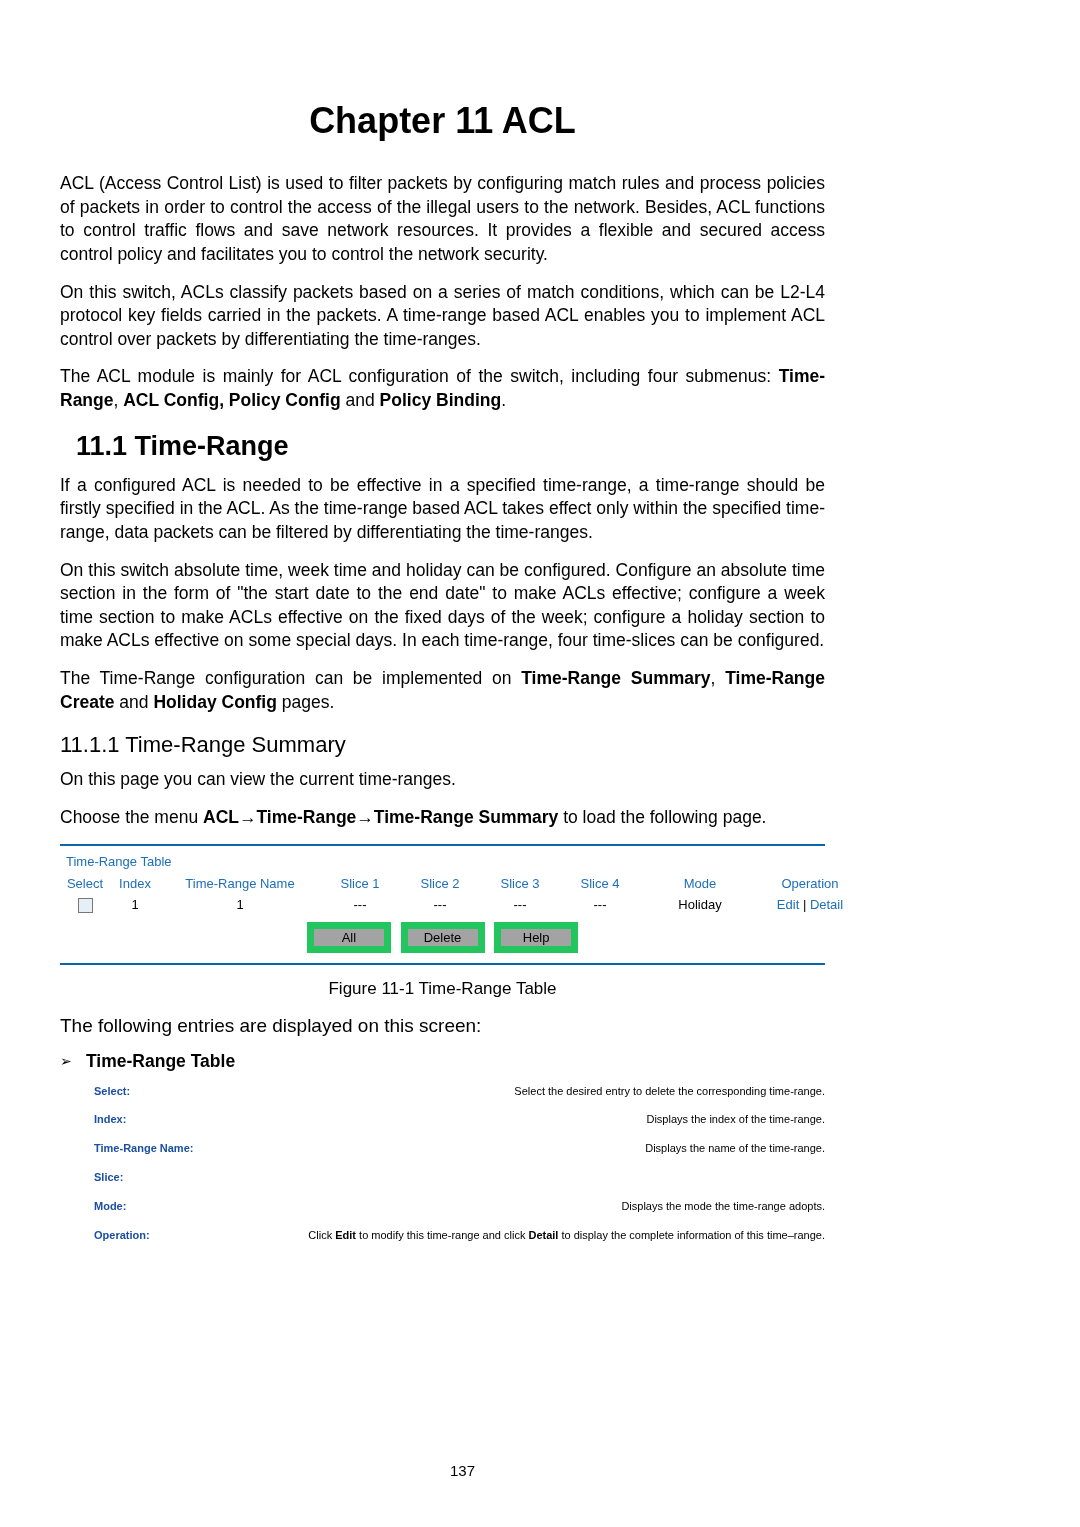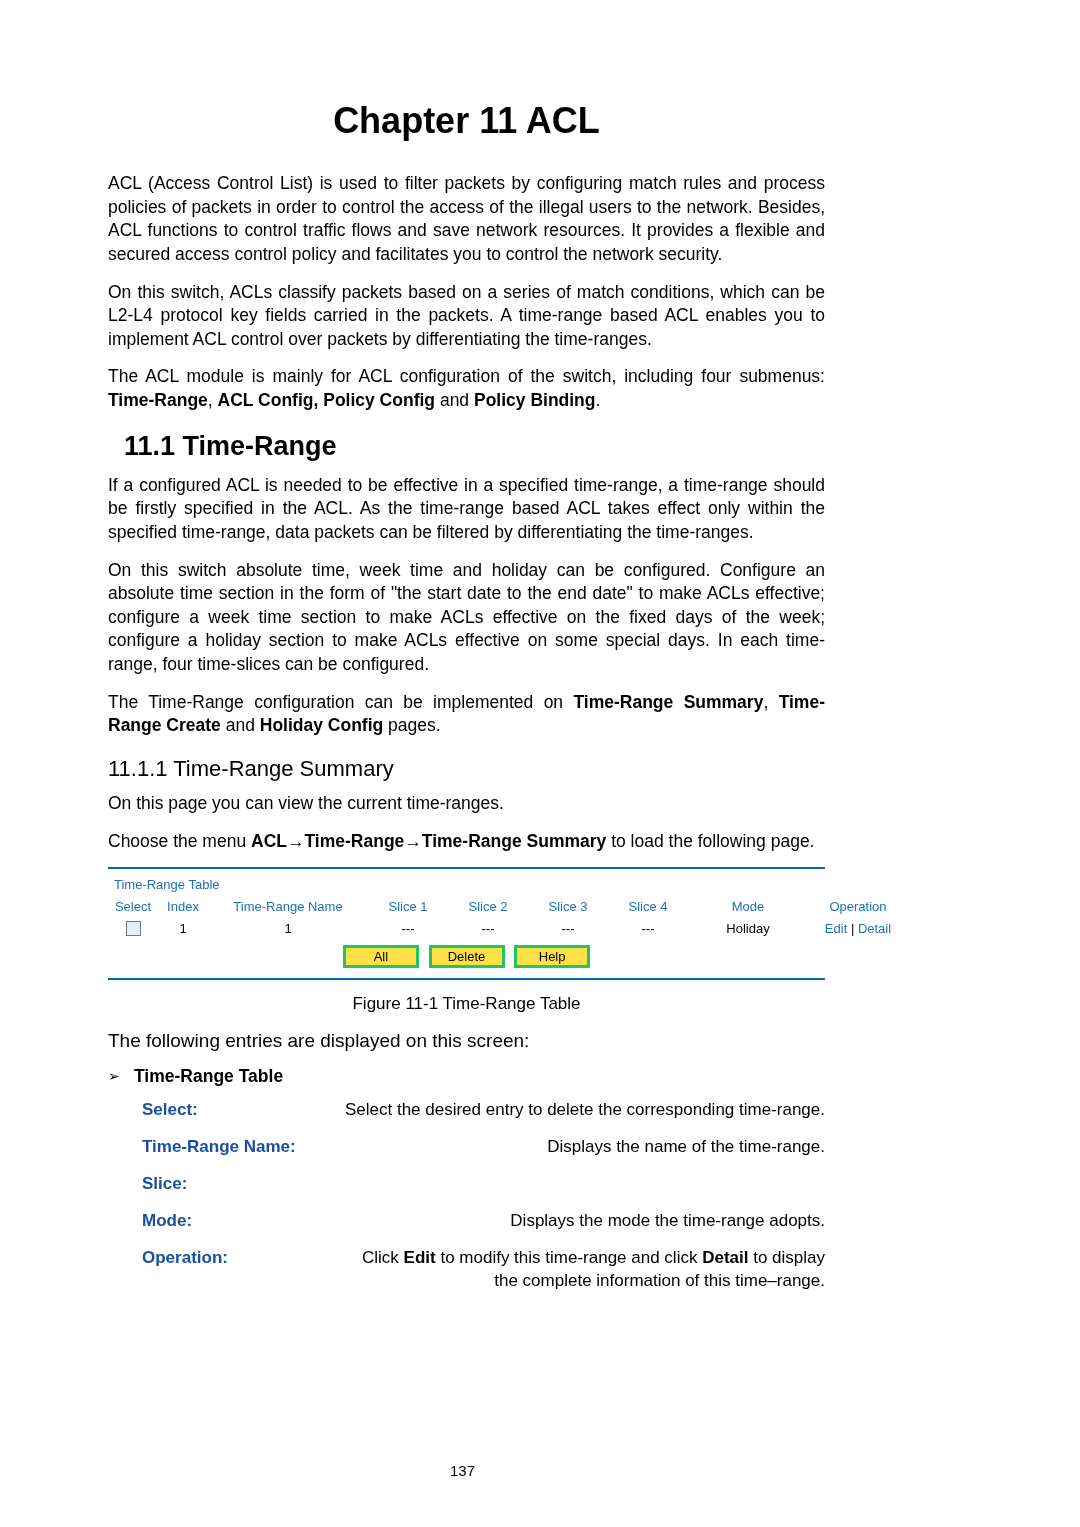--- a/index.html
+++ b/index.html
@@ -5,21 +5,21 @@
   body {
     margin: 0;
     padding: 0;
     background: #fff;
     font-family: Arial, Helvetica, sans-serif;
     color: #000;
   }
   .page {
     width: 925px;
     min-height: 1527px;
-    padding: 100px 100px 40px 108px;
+    padding: 100px 100px 40px 60px;
     box-sizing: border-box;
     position: relative;
   }
   h1.chapter {
     text-align: center;
     font-size: 36px;
     font-weight: bold;
     margin: 0 0 30px 0;
   }
   p.body {
@@ -80,22 +80,22 @@
     vertical-align: middle;
   }
   .btn-row {
     text-align: center;
     margin-top: 6px;
   }
   .btn {
     display: inline-block;
     min-width: 50px;
     padding: 1px 10px;
-    border: 3px solid #22c55e;
-    background: #fde047;
+    border: 7px solid #22c55e;
+    background: #a3a3a3;
     font-size: 13px;
     margin: 0 3px;
     cursor: pointer;
   }
   .fig-caption {
     text-align: center;
     font-size: 17px;
     margin: 14px 0 16px 0;
   }
   .entries-intro {
@@ -115,21 +115,21 @@
   .bullet-label {
     font-weight: bold;
     font-size: 17.5px;
   }
   .defs {
     margin-left: 34px;
   }
   .def-row {
     display: flex;
     margin: 0 0 14px 0;
-    font-size: 17px;
+    font-size: 11px;
     line-height: 1.35;
   }
   .def-term {
     width: 200px;
     flex: 0 0 200px;
     color: #1a4fa0;
     font-weight: bold;
   }
   .def-desc {
     flex: 1;
@@ -229,20 +229,24 @@
     <div class="bullet-mark">➢</div>
     <div class="bullet-label">Time-Range Table</div>
   </div>
 
   <div class="defs">
     <div class="def-row">
       <div class="def-term">Select:</div>
       <div class="def-desc">Select the desired entry to delete the corresponding time-range.</div>
     </div>
     <div class="def-row">
+      <div class="def-term">Index:</div>
+      <div class="def-desc">Displays the index of the time-range.</div>
+    </div>
+    <div class="def-row">
       <div class="def-term">Time-Range Name:</div>
       <div class="def-desc">Displays the name of the time-range.</div>
     </div>
     <div class="def-row">
       <div class="def-term">Slice:</div>
     </div>
     <div class="def-row">
       <div class="def-term">Mode:</div>
       <div class="def-desc">Displays the mode the time-range adopts.</div>
     </div>

